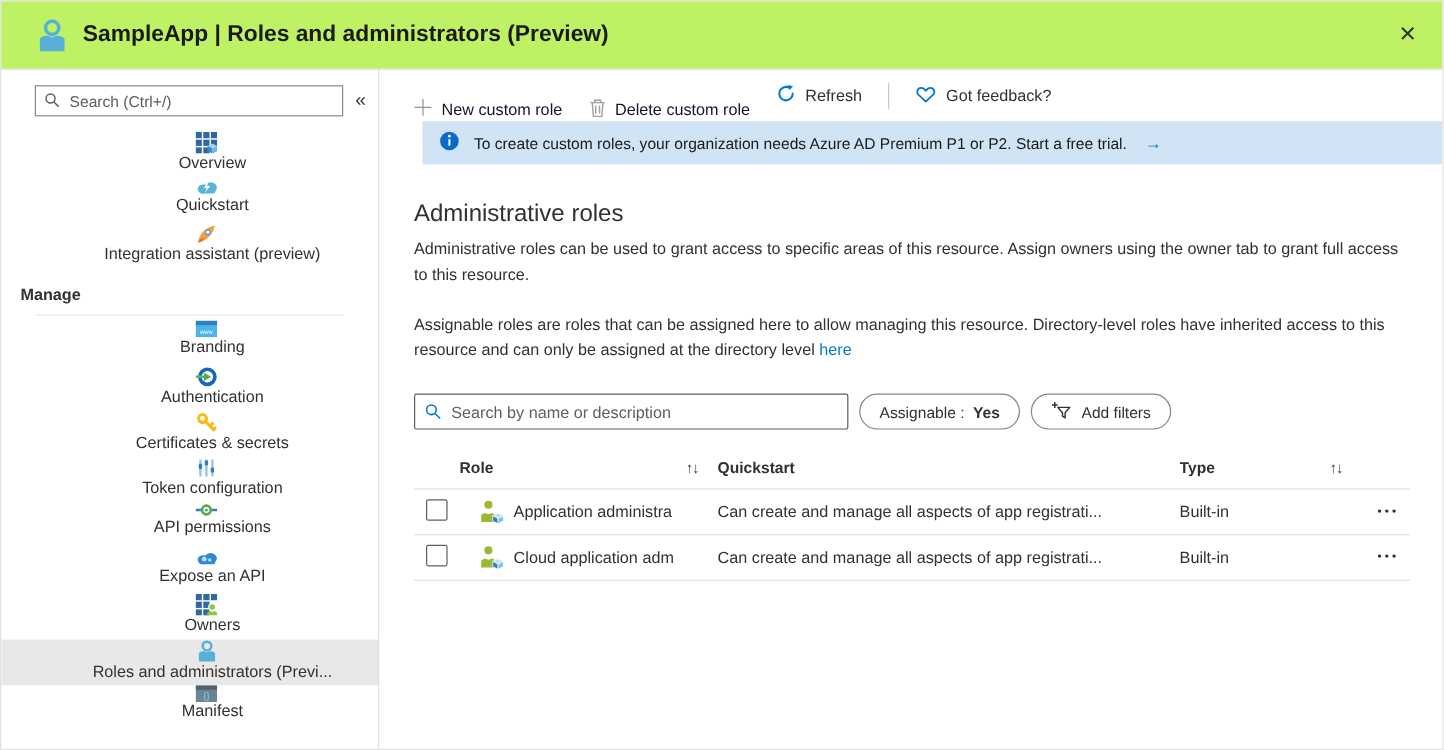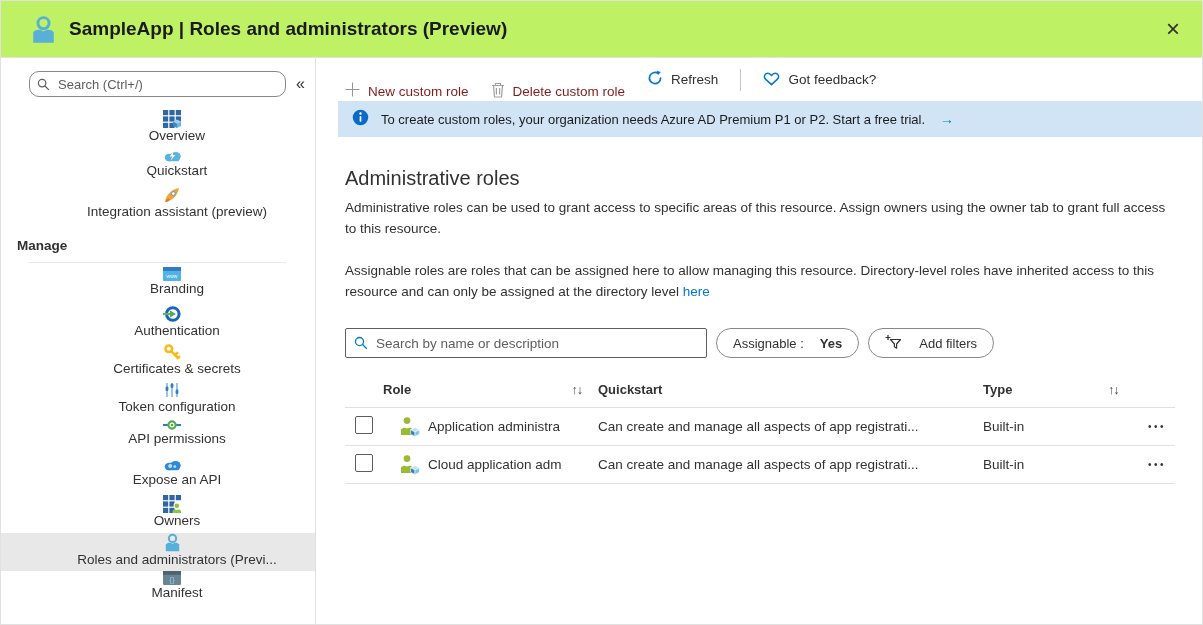--- a/index.html
+++ b/index.html
@@ -13,49 +13,49 @@
   
   .header { height:57px; display:flex; align-items:center; padding:0 22px 0 30px; border-bottom:1px solid #e3e3e3; background:#bef264; }
   .app-ico { margin-right:13px; flex-shrink:0; display:flex; }
   .page-title { font-size:19px; font-weight:700; color:#1b1a19; flex:1; white-space:nowrap; }
   .close-btn { font-size:24px; line-height:1; color:#323130; cursor:pointer; font-weight:400; }
   
   .layout { display:flex; height:566px; }
   .sidebar { width:315px; flex-shrink:0; border-right:1px solid #e1dfdd; padding-top:13px; overflow:hidden; }
   .search-row { display:flex; align-items:center; padding-left:28px; margin-bottom:13px; }
   .sbox { position:relative; width:257px; }
-  .sbox input { width:100%; height:26px; border:1px solid #8a8886; border-radius:10px; padding:0 8px 0 28px; font:13px "Liberation Sans",sans-serif; color:#323130; outline:none; background:#fff; }
+  .sbox input { width:100%; height:26px; border:1px solid #8a8886; border-radius:0; padding:0 8px 0 28px; font:13px "Liberation Sans",sans-serif; color:#323130; outline:none; background:#fff; }
   .sbox input::placeholder { color:#605e5c; }
   .sbox .mag { position:absolute; left:8px; top:6px; }
   .collapse { margin-left:10px; font-size:16px; color:#323130; cursor:pointer; user-select:none; }
   .nav-item { height:38px; display:flex; align-items:center; padding-left:38px; font-size:13.5px; color:#323130; cursor:pointer; white-space:nowrap; overflow:hidden;flex-direction:column; }
   .nav-item .ico { width:20px; display:flex; justify-content:center; align-items:center; margin-right:10px; flex-shrink:0; }
   .nav-item.selected { background:#e8e8e8; }
   .section-label { padding-left:16px; font-weight:700; font-size:13.5px; height:30px; display:flex; align-items:center; margin-top:6px; }
   .sb-divider { border-bottom:1px solid #e8e8e8; margin:2px 29px 4px 28px; }
   
   .main { flex:1; min-width:0; display:flex; flex-direction:column; }
   .toolbar { height:43px; display:flex; align-items:center; padding-left:29px; gap:22px; }
   .tb-item { display:flex; align-items:center; gap:8px; font-size:13.5px; color:#323130; cursor:pointer; white-space:nowrap; }
-  .tb-item.disabled { color:#7f1d1d;margin-top:23px; }
+  .tb-item.disabled { color:#0f172a;margin-top:23px; }
   .tb-sep { width:1px; height:22px; background:#c8c6c4; }
-  .banner { margin-left:22px; height:36px; background:#d0e4f6; display:flex; align-items:center; padding-left:14px; gap:12px; font-size:13px; color:#1b1a19; }
+  .banner { margin-left:36px; height:36px; background:#d0e4f6; display:flex; align-items:center; padding-left:14px; gap:12px; font-size:13px; color:#1b1a19; }
   .banner .arrow { color:#0078d4; font-size:14px; margin-left:3px; cursor:pointer; }
   .content { padding:0 27px 0 29px; }
   .heading { font-size:20px; font-weight:400; color:#323130; margin:30px 0 7px 0; }
   .para { font-size:13.5px; line-height:21px; max-width:838px; margin:0; color:#323130; }
   .para + .para { margin-top:21px; }
   .link { color:#0078d4; text-decoration:none; cursor:pointer; }
   
   .filter-row { display:flex; align-items:flex-start; margin-top:26px; gap:9px; }
   .fbox { position:relative; width:362px; }
   .fbox input { width:100%; height:30px; border:1px solid #605e5c; border-radius:2px; padding:0 8px 0 30px; font:13.5px "Liberation Sans",sans-serif; color:#323130; outline:none; background:#fff; }
   .fbox input::placeholder { color:#605e5c; }
   .fbox .mag { position:absolute; left:9px; top:8px; }
-  .pill { height:30px; border:1px solid #8a8886; border-radius:15px; display:flex; align-items:center; padding:4px 16px; font-size:13px; gap:16px; background:#fff; color:#323130; cursor:pointer; white-space:nowrap; }
+  .pill { height:30px; border:1px solid #8a8886; border-radius:15px; display:flex; align-items:center; padding:4px 16px; font-size:13px; gap:7px; background:#fff; color:#323130; cursor:pointer; white-space:nowrap; }
   .pill .bold { font-weight:700; }
   
   .table { margin-top:14px; }
   .t-row { display:grid; grid-template-columns:38px 215px 385px 125px 40px 1fr; align-items:center; }
   .t-head { height:36px; border-bottom:1px solid #e1dfdd; font-weight:700; font-size:13px; color:#323130; }
   .t-head .c-role { display:flex; justify-content:space-between; align-items:center; padding-right:16px; cursor:pointer; }
   .sort { color:#484644; font-weight:400; font-size:12.5px; letter-spacing:-1px; }
   .t-body-row { height:38px; border-bottom:1px solid #e4e2e0; font-size:13.5px; }
   .c-rolecell { display:flex; align-items:center; overflow:hidden; white-space:nowrap; }
   .c-rolecell .ricon { margin:0 8px 0 15px; flex-shrink:0; display:flex; }

